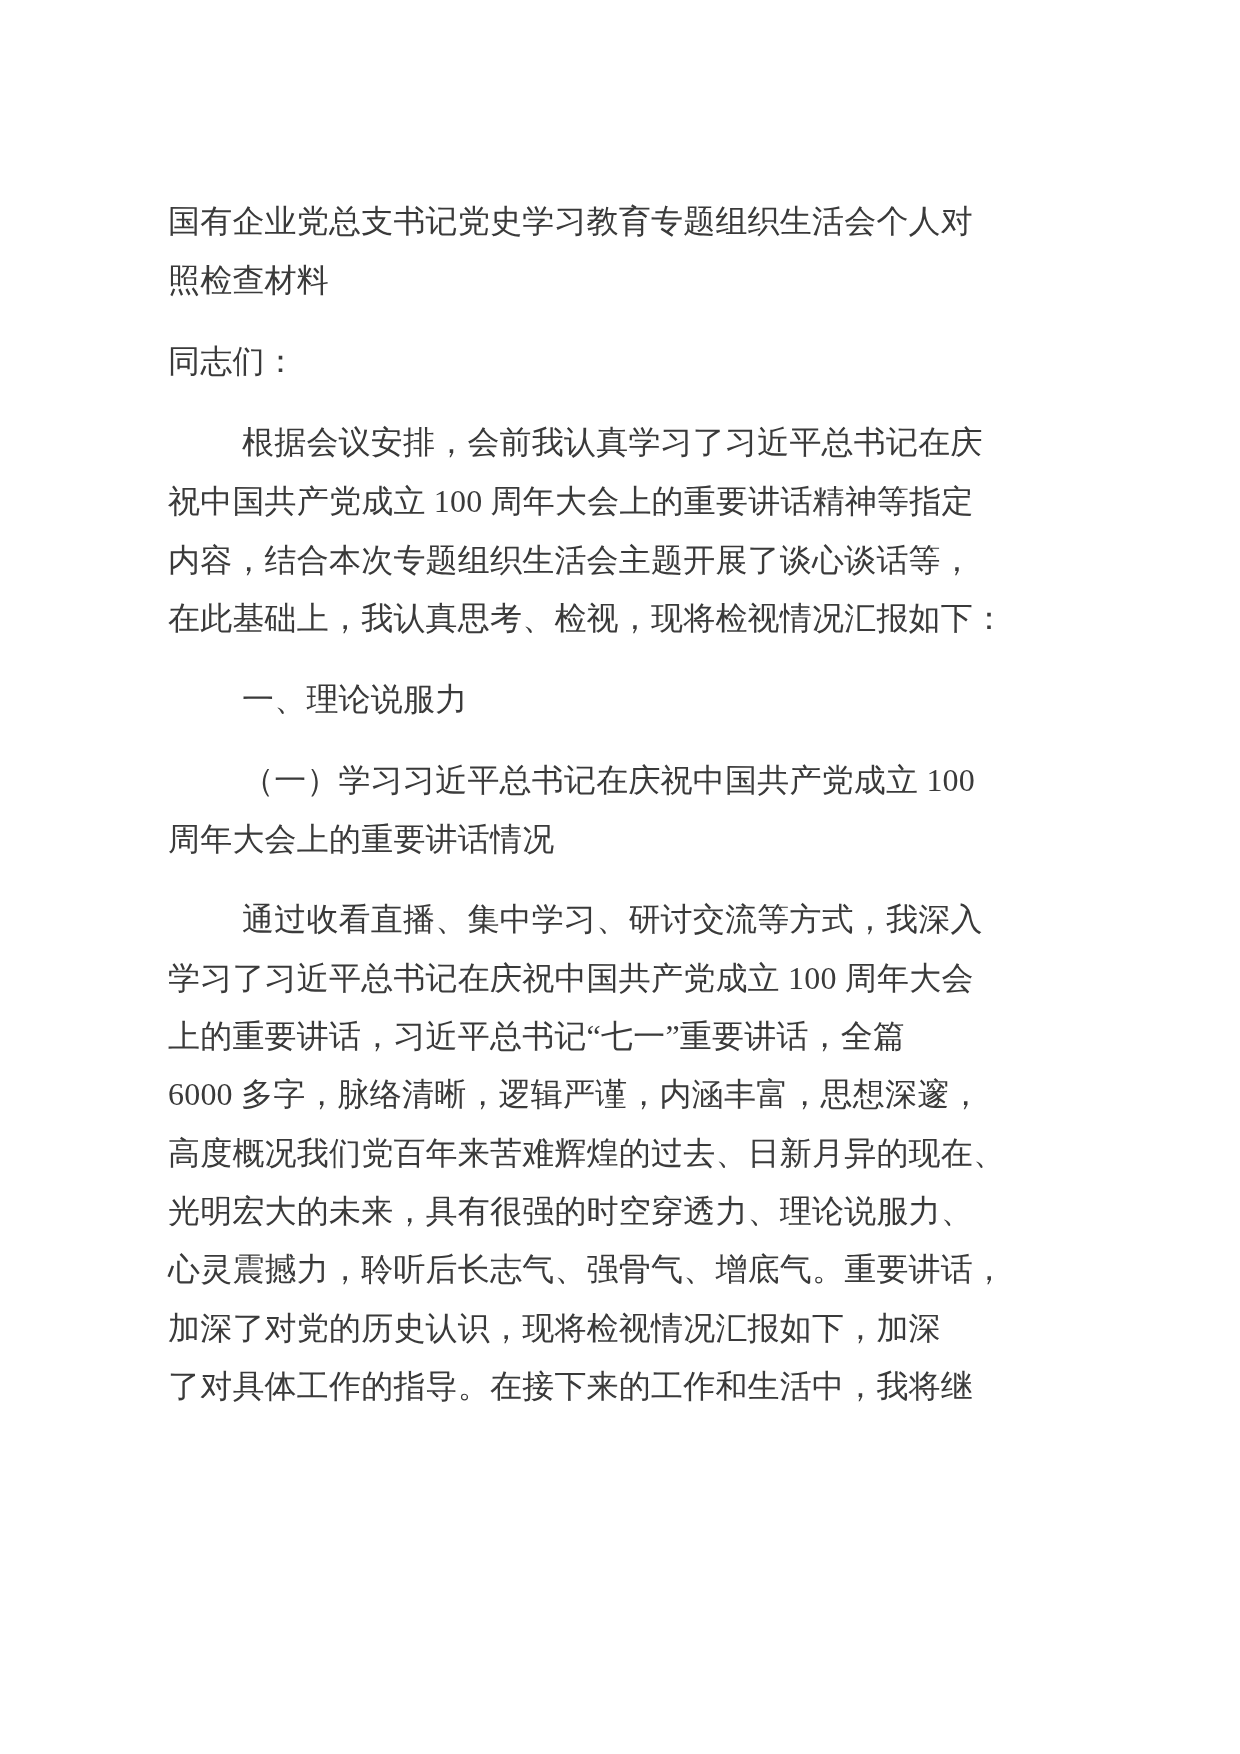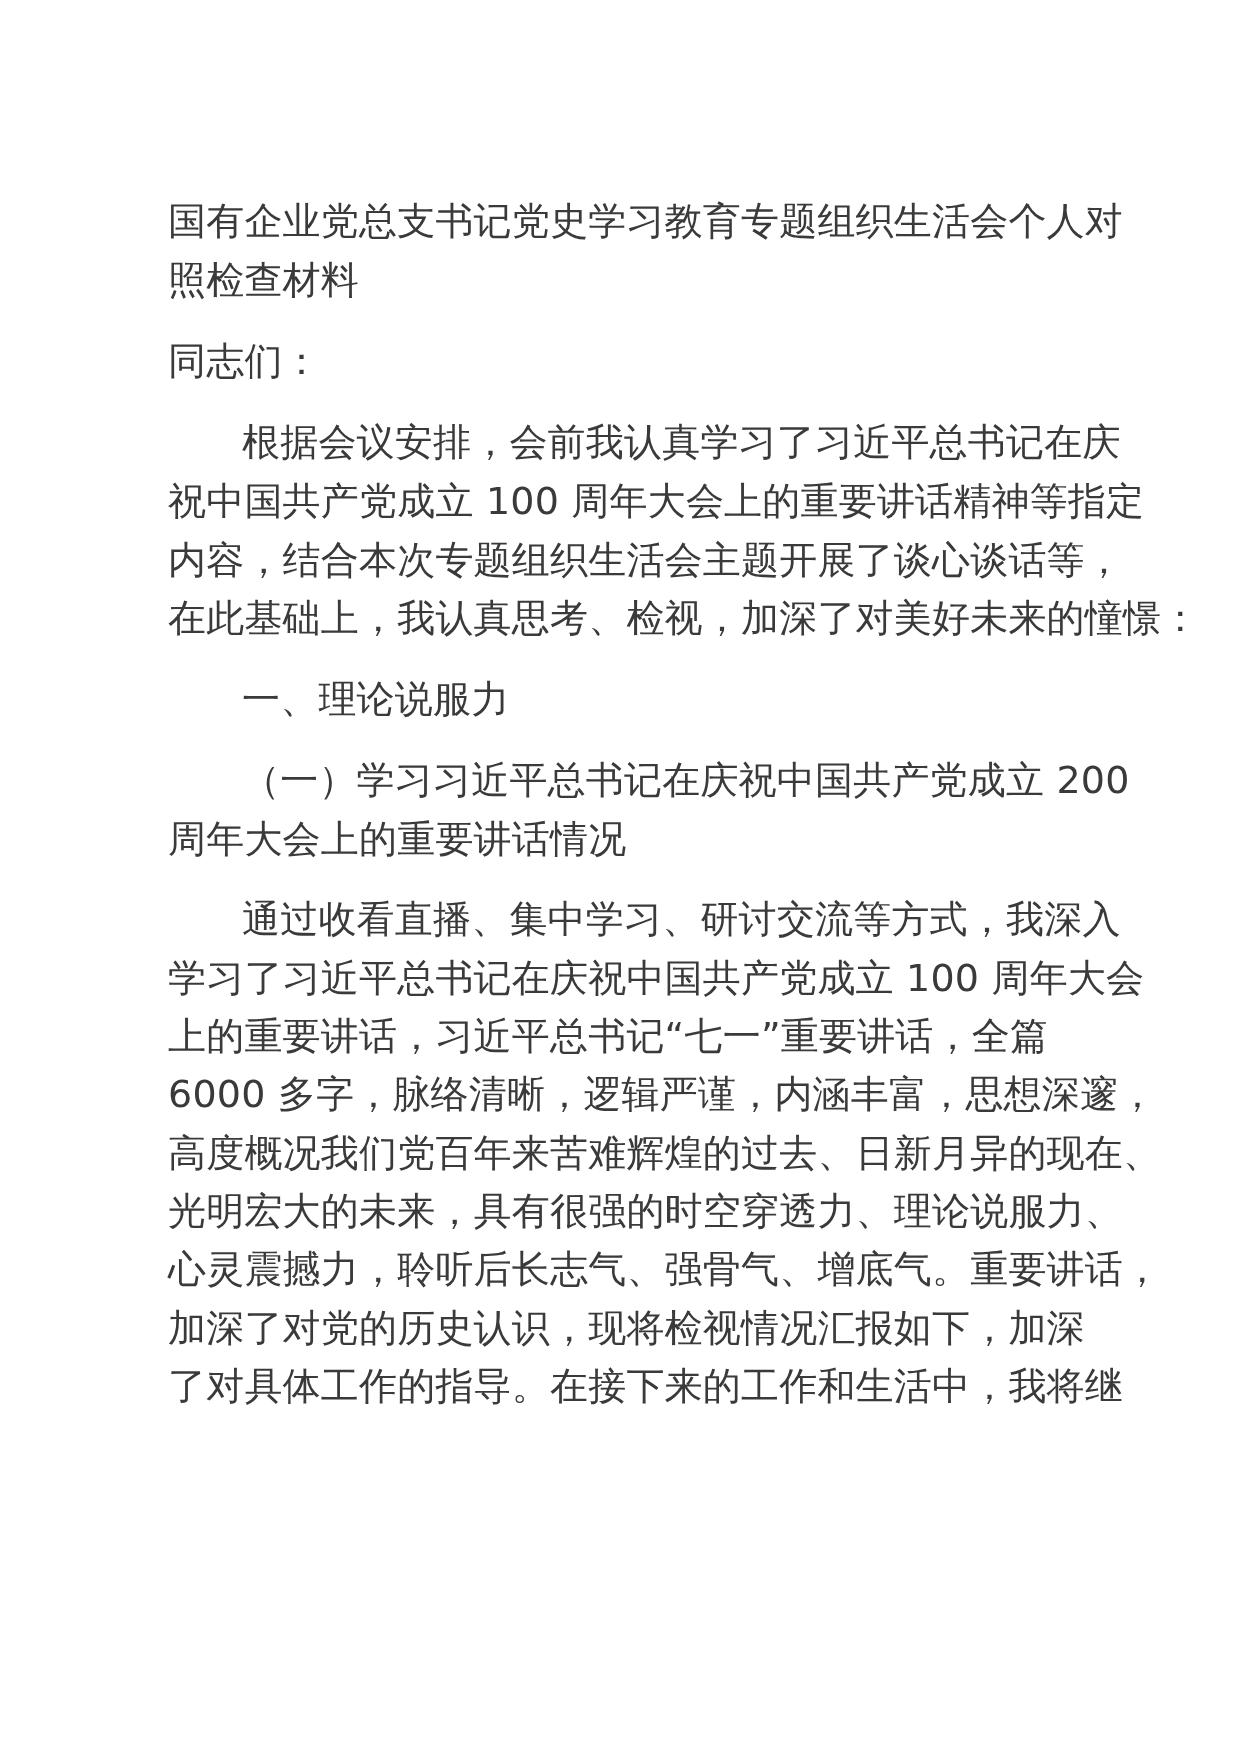--- a/index.html
+++ b/index.html
@@ -1,38 +1,38 @@
 <!DOCTYPE html>
 <html><head>
 <meta charset="utf-8">
 <style>
   html, body { margin: 0; padding: 0; background: #ffffff; }
   body { width: 1240px; height: 1754px; position: relative; overflow: hidden;
          font-family: "DejaVu Sans", "Liberation Sans", sans-serif; color: #3a3a3a; }
   .page { position: absolute; left: 168px; top: 0; width: 780px; }
-  .line { position: absolute; left: 0; font-size: 38px; line-height: 40px; white-space: nowrap; letter-spacing: 0.2px; }
+  .line { position: absolute; left: 0; font-size: 32px; line-height: 40px; white-space: nowrap; letter-spacing: 0.2px; font-family: Liberation Serif, serif; }
   .indent { left: 74px; }
 </style>
 </head>
 <body>
 
 <div class="page">
   <div class="line" style="top:201px">国有企业党总支书记党史学习教育专题组织生活会个人对</div>
   <div class="line" style="top:260px">照检查材料</div>
 
   <div class="line" style="top:341px">同志们：</div>
 
   <div class="line indent" style="top:422px">根据会议安排，会前我认真学习了习近平总书记在庆</div>
   <div class="line" style="top:481px">祝中国共产党成立 100 周年大会上的重要讲话精神等指定</div>
   <div class="line" style="top:540px">内容，结合本次专题组织生活会主题开展了谈心谈话等，</div>
-  <div class="line" style="top:598px">在此基础上，我认真思考、检视，加深了对美好未来的憧憬：</div>
+  <div class="line" style="top:598px">在此基础上，我认真思考、检视，现将检视情况汇报如下：</div>
 
   <div class="line indent" style="top:679px">一、理论说服力</div>
 
-  <div class="line indent" style="top:760px">（一）学习习近平总书记在庆祝中国共产党成立 200</div>
+  <div class="line indent" style="top:760px">（一）学习习近平总书记在庆祝中国共产党成立 100</div>
   <div class="line" style="top:819px">周年大会上的重要讲话情况</div>
 
   <div class="line indent" style="top:899px">通过收看直播、集中学习、研讨交流等方式，我深入</div>
   <div class="line" style="top:958px">学习了习近平总书记在庆祝中国共产党成立 100 周年大会</div>
   <div class="line" style="top:1016px">上的重要讲话，习近平总书记“七一”重要讲话，全篇</div>
   <div class="line" style="top:1074px">6000 多字，脉络清晰，逻辑严谨，内涵丰富，思想深邃，</div>
   <div class="line" style="top:1133px">高度概况我们党百年来苦难辉煌的过去、日新月异的现在、</div>
   <div class="line" style="top:1191px">光明宏大的未来，具有很强的时空穿透力、理论说服力、</div>
   <div class="line" style="top:1249px">心灵震撼力，聆听后长志气、强骨气、增底气。重要讲话，</div>
   <div class="line" style="top:1308px">加深了对党的历史认识，现将检视情况汇报如下，加深</div>

